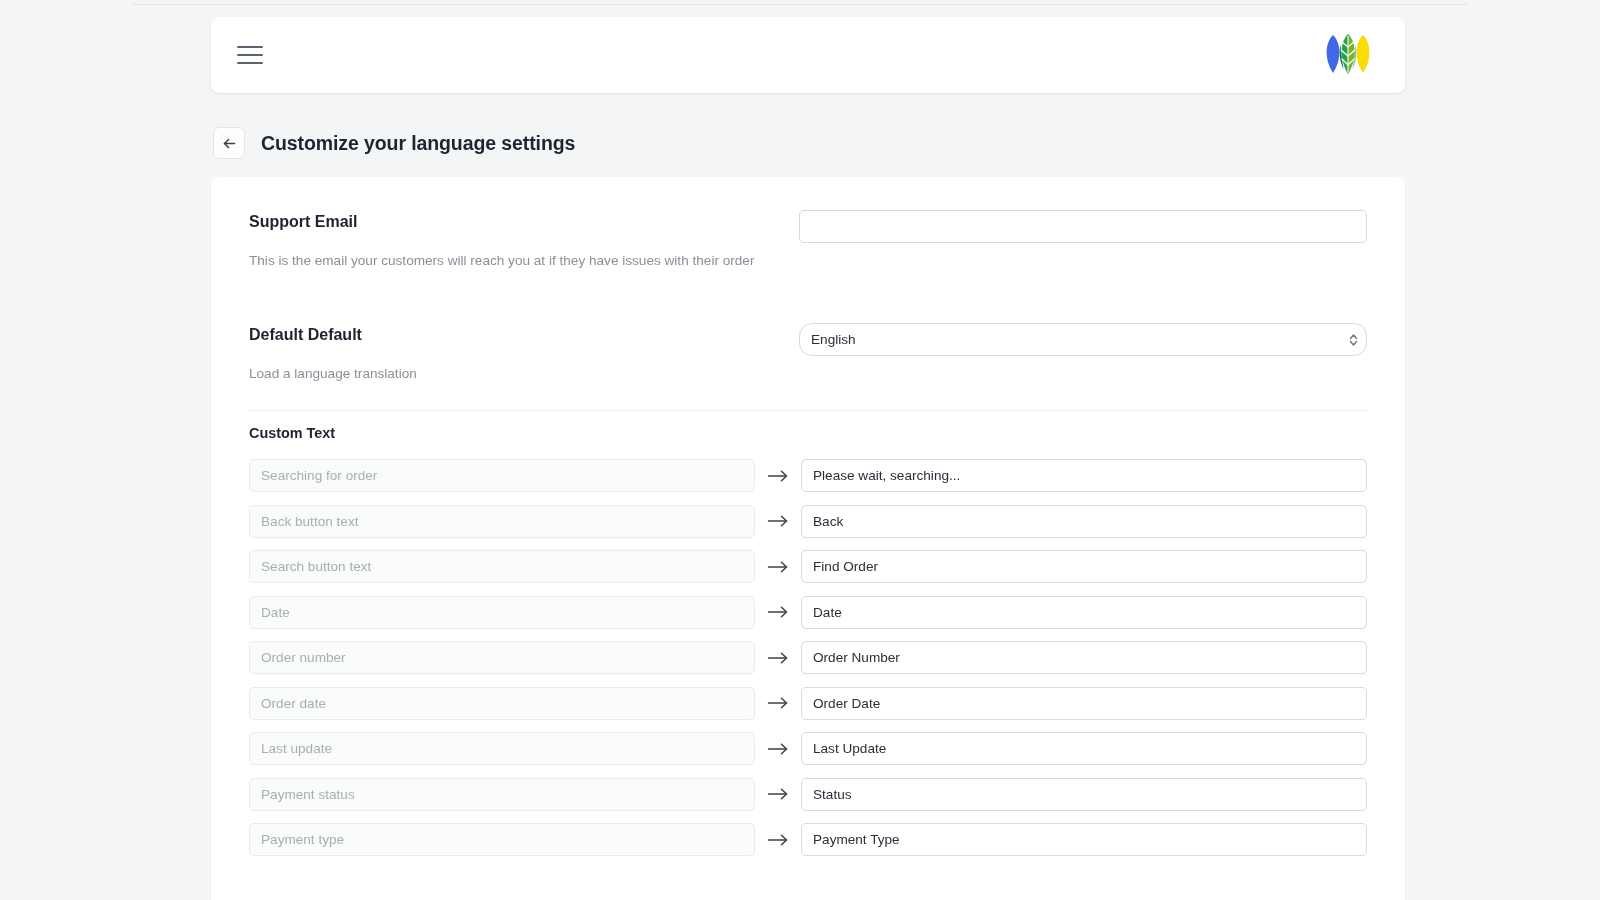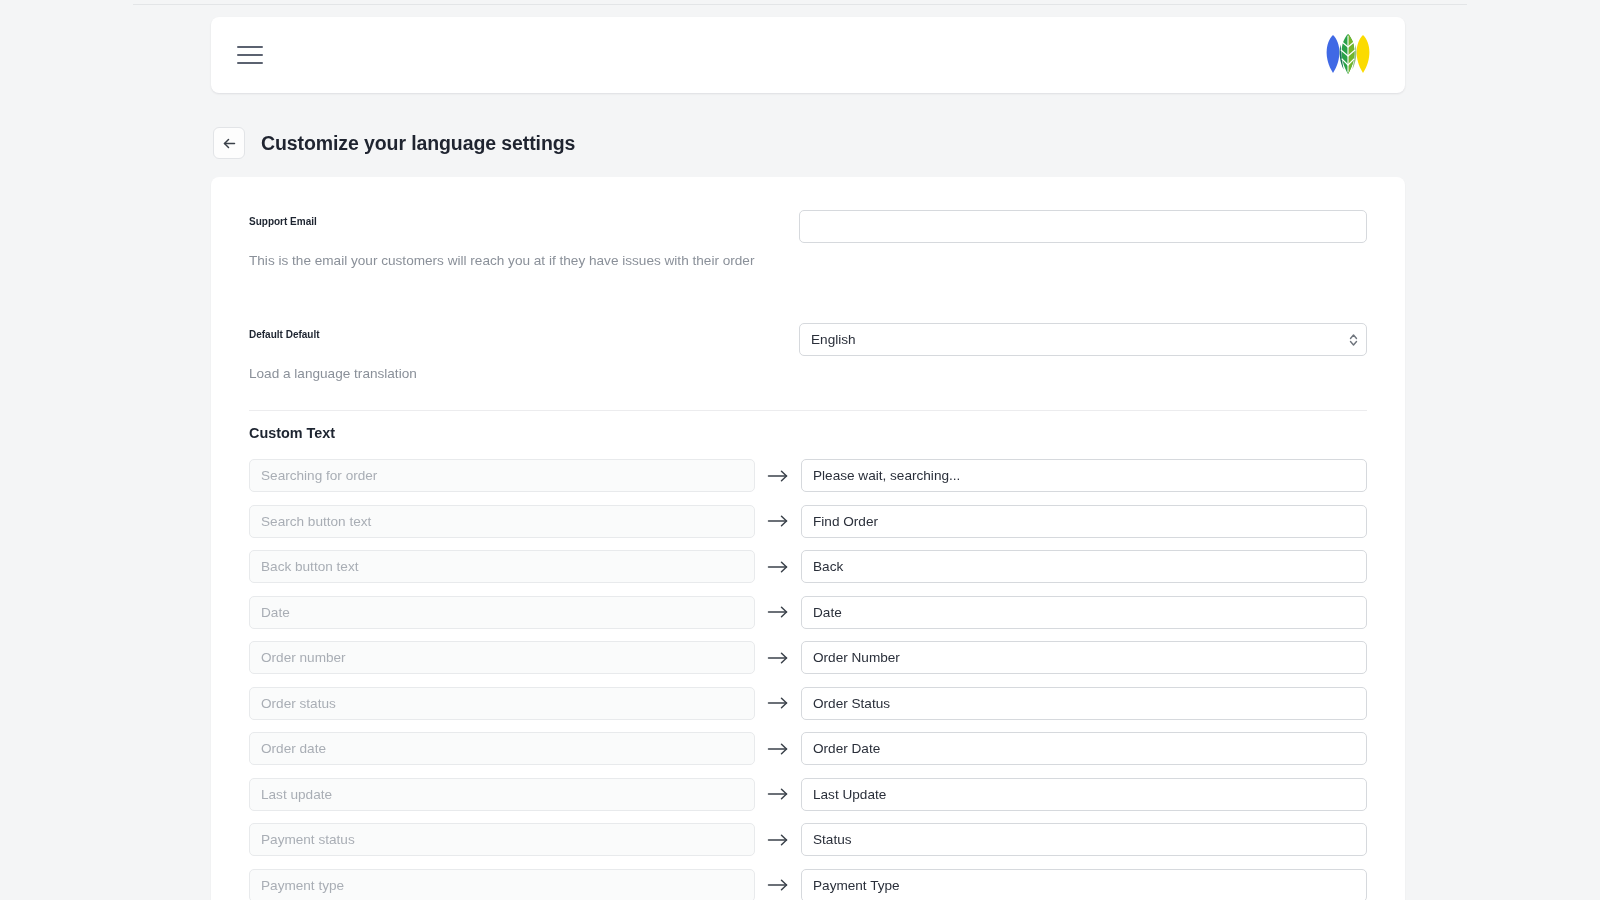--- a/index.html
+++ b/index.html
@@ -101,21 +101,21 @@
   .setting-row {
     display: flex;
     align-items: flex-start;
     padding-bottom: 26px;
   }
   .setting-row.bordered { border-bottom: 1px solid #ececee; }
   .setting-row + .setting-row { padding-top: 26px; }
 
   .setting-label { width: 550px; flex: none; padding-top: 2px; }
   .setting-label .lbl-title {
-    font-size: 10px;
+    font-size: 16px;
     font-weight: bold;
     color: #1d2430;
     line-height: 20px;
   }
   .setting-label .lbl-desc {
     font-size: 13.6px;
     color: #8a9099;
     line-height: 20px;
     margin-top: 19px;
   }
@@ -134,21 +134,21 @@
     padding: 0 11px;
     outline: none;
   }
   .inp::placeholder { color: #a9aeb5; }
 
   .sel-wrap { position: relative; width: 100%; }
   .sel {
     width: 100%;
     height: 33px;
     border: 1px solid #d6d9dd;
-    border-radius: 5px;
+    border-radius: 13px;
     background: #ffffff;
     font-family: "Liberation Sans", sans-serif;
     font-size: 13.6px;
     color: #2a2f3a;
     padding: 0 28px 0 11px;
     appearance: none;
     -webkit-appearance: none;
     outline: none;
     cursor: pointer;
   }
@@ -319,54 +319,54 @@
               </g>
             </svg>
           </div>
           <div class="ct-right">
             <input class="ct-inp" type="text" value="Please wait, searching..." style="">
           </div>
         </div>
 
         <div class="ct-row">
           <div class="ct-left">
+            <input class="ct-inp-dis" type="text" disabled="" placeholder="Back button text" style="">
+          </div>
+          <div class="ct-arrow">
+            <svg width="22" height="14" viewBox="0 0 22 14">
+              <g stroke="#3b424b" stroke-width="1.5" fill="none" stroke-linecap="round" stroke-linejoin="round">
+                <line x1="1.5" y1="7" x2="19.5" y2="7"></line>
+                <polyline points="14.5,2.2 19.5,7 14.5,11.8"></polyline>
+              </g>
+            </svg>
+          </div>
+          <div class="ct-right">
+            <input class="ct-inp" type="text" value="Back" style="">
+          </div>
+        </div>
+
+        <div class="ct-row">
+          <div class="ct-left">
             <input class="ct-inp-dis" type="text" disabled="" placeholder="Search button text" style="">
           </div>
           <div class="ct-arrow">
             <svg width="22" height="14" viewBox="0 0 22 14">
               <g stroke="#3b424b" stroke-width="1.5" fill="none" stroke-linecap="round" stroke-linejoin="round">
                 <line x1="1.5" y1="7" x2="19.5" y2="7"></line>
                 <polyline points="14.5,2.2 19.5,7 14.5,11.8"></polyline>
               </g>
             </svg>
           </div>
           <div class="ct-right">
             <input class="ct-inp" type="text" value="Find Order" style="">
           </div>
         </div>
 
         <div class="ct-row">
           <div class="ct-left">
-            <input class="ct-inp-dis" type="text" disabled="" placeholder="Back button text" style="">
-          </div>
-          <div class="ct-arrow">
-            <svg width="22" height="14" viewBox="0 0 22 14">
-              <g stroke="#3b424b" stroke-width="1.5" fill="none" stroke-linecap="round" stroke-linejoin="round">
-                <line x1="1.5" y1="7" x2="19.5" y2="7"></line>
-                <polyline points="14.5,2.2 19.5,7 14.5,11.8"></polyline>
-              </g>
-            </svg>
-          </div>
-          <div class="ct-right">
-            <input class="ct-inp" type="text" value="Back" style="">
-          </div>
-        </div>
-
-        <div class="ct-row">
-          <div class="ct-left">
             <input class="ct-inp-dis" type="text" disabled="" placeholder="Date" style="">
           </div>
           <div class="ct-arrow">
             <svg width="22" height="14" viewBox="0 0 22 14">
               <g stroke="#3b424b" stroke-width="1.5" fill="none" stroke-linecap="round" stroke-linejoin="round">
                 <line x1="1.5" y1="7" x2="19.5" y2="7"></line>
                 <polyline points="14.5,2.2 19.5,7 14.5,11.8"></polyline>
               </g>
             </svg>
           </div>
@@ -385,36 +385,20 @@
                 <line x1="1.5" y1="7" x2="19.5" y2="7"></line>
                 <polyline points="14.5,2.2 19.5,7 14.5,11.8"></polyline>
               </g>
             </svg>
           </div>
           <div class="ct-right">
             <input class="ct-inp" type="text" value="Order Number" style="">
           </div>
         </div>
 
-        <div class="ct-row">
-          <div class="ct-left">
-            <input class="ct-inp-dis" type="text" disabled="" placeholder="Order status" style="">
-          </div>
-          <div class="ct-arrow">
-            <svg width="22" height="14" viewBox="0 0 22 14">
-              <g stroke="#3b424b" stroke-width="1.5" fill="none" stroke-linecap="round" stroke-linejoin="round">
-                <line x1="1.5" y1="7" x2="19.5" y2="7"></line>
-                <polyline points="14.5,2.2 19.5,7 14.5,11.8"></polyline>
-              </g>
-            </svg>
-          </div>
-          <div class="ct-right">
-            <input class="ct-inp" type="text" value="Order Status" style="">
-          </div>
-        </div>
 
 
         <div class="ct-row">
           <div class="ct-left">
             <input class="ct-inp-dis" type="text" disabled="" placeholder="Order date" style="">
           </div>
           <div class="ct-arrow">
             <svg width="22" height="14" viewBox="0 0 22 14">
               <g stroke="#3b424b" stroke-width="1.5" fill="none" stroke-linecap="round" stroke-linejoin="round">
                 <line x1="1.5" y1="7" x2="19.5" y2="7"></line>

